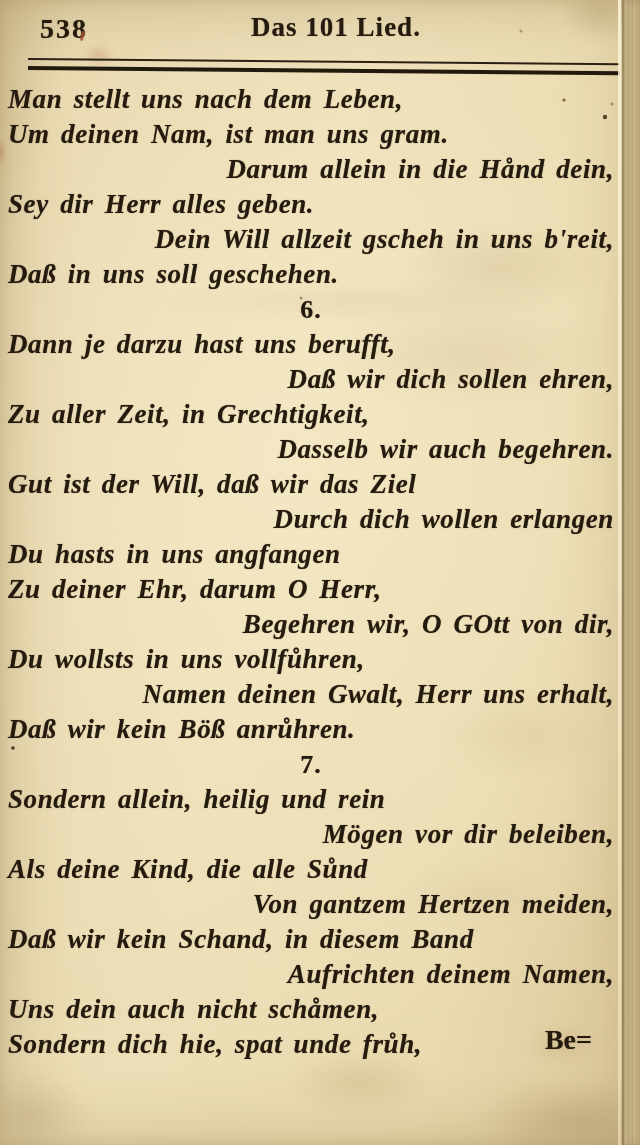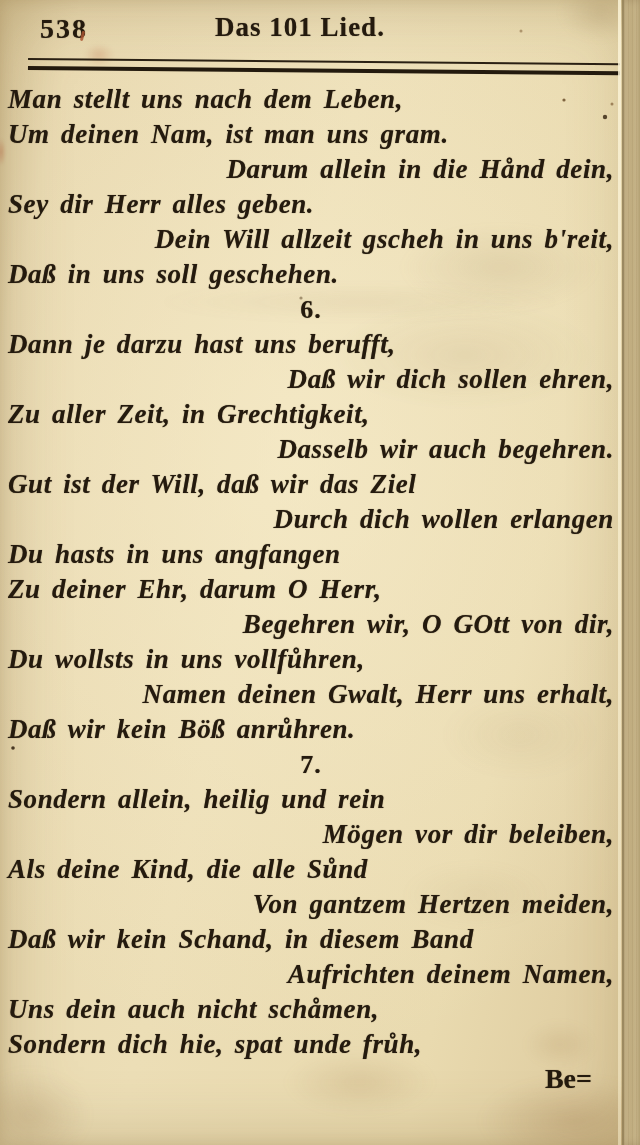--- a/index.html
+++ b/index.html
@@ -20,38 +20,39 @@
     letter-spacing:2px; text-shadow:0 0 1px rgba(40,28,12,0.55);margin-left:12px;
   }
   .pagenum-comma{
     position:absolute; left:81px; top:31px; width:3px; height:10px;
     background:#a85430; border-radius:2px 2px 3px 3px; transform:rotate(14deg); opacity:.85;
   }
   .running-title{
     position:absolute; left:0; top:12px; width:600px; text-align:center;
     font-size:27px; font-weight:bold; letter-spacing:1px;
     text-shadow:0 0 1px rgba(40,28,12,0.55);
+    padding-left:36px;
   }
   .head-rule{
     position:absolute; left:28px; top:58px; width:592px; height:6px;
     border-top:2.5px solid #2a2013; border-bottom:4px solid #231a0e;
     transform:rotate(0.5deg); transform-origin:left center;
   }
   
   .hymn{
     position:absolute; left:8px; top:82px; width:606px;
     font-size:27px; font-weight:bold; line-height:35px;
     letter-spacing:0.6px; word-spacing:4px;
     text-shadow:0 0 1px rgba(40,28,12,0.6);
   }
   .hymn .line{white-space:nowrap; height:35px;font-style:italic;}
   .hymn .line.indent{padding-left:47px;text-align:right;}
   .hymn .verse-num{height:35px; text-align:center; font-size:26px; letter-spacing:1px;}
   .catchword{
-    position:absolute; left:8px; top:1063px; width:606px; height:35px;
+    position:absolute; left:8px; top:1024px; width:606px; height:35px;
     text-align:right; padding-right:22px; box-sizing:border-box;
     font-size:28px; font-weight:bold; text-shadow:0 0 1px rgba(40,28,12,0.6);
   }
   
   .edge-highlight{position:absolute; top:0; bottom:0; right:19px; width:3px;
     background:linear-gradient(180deg, rgba(252,244,216,0.85), rgba(248,238,205,0.55)); }
   .edge-line{position:absolute; top:0; bottom:0; right:16px; width:2px;
     background:linear-gradient(180deg, #8d7a52 0%, #7e6c47 40%, #8d7a52 100%); opacity:0.75;}
   .edge-strip{position:absolute; top:0; bottom:0; right:0; width:16px;
     background:

